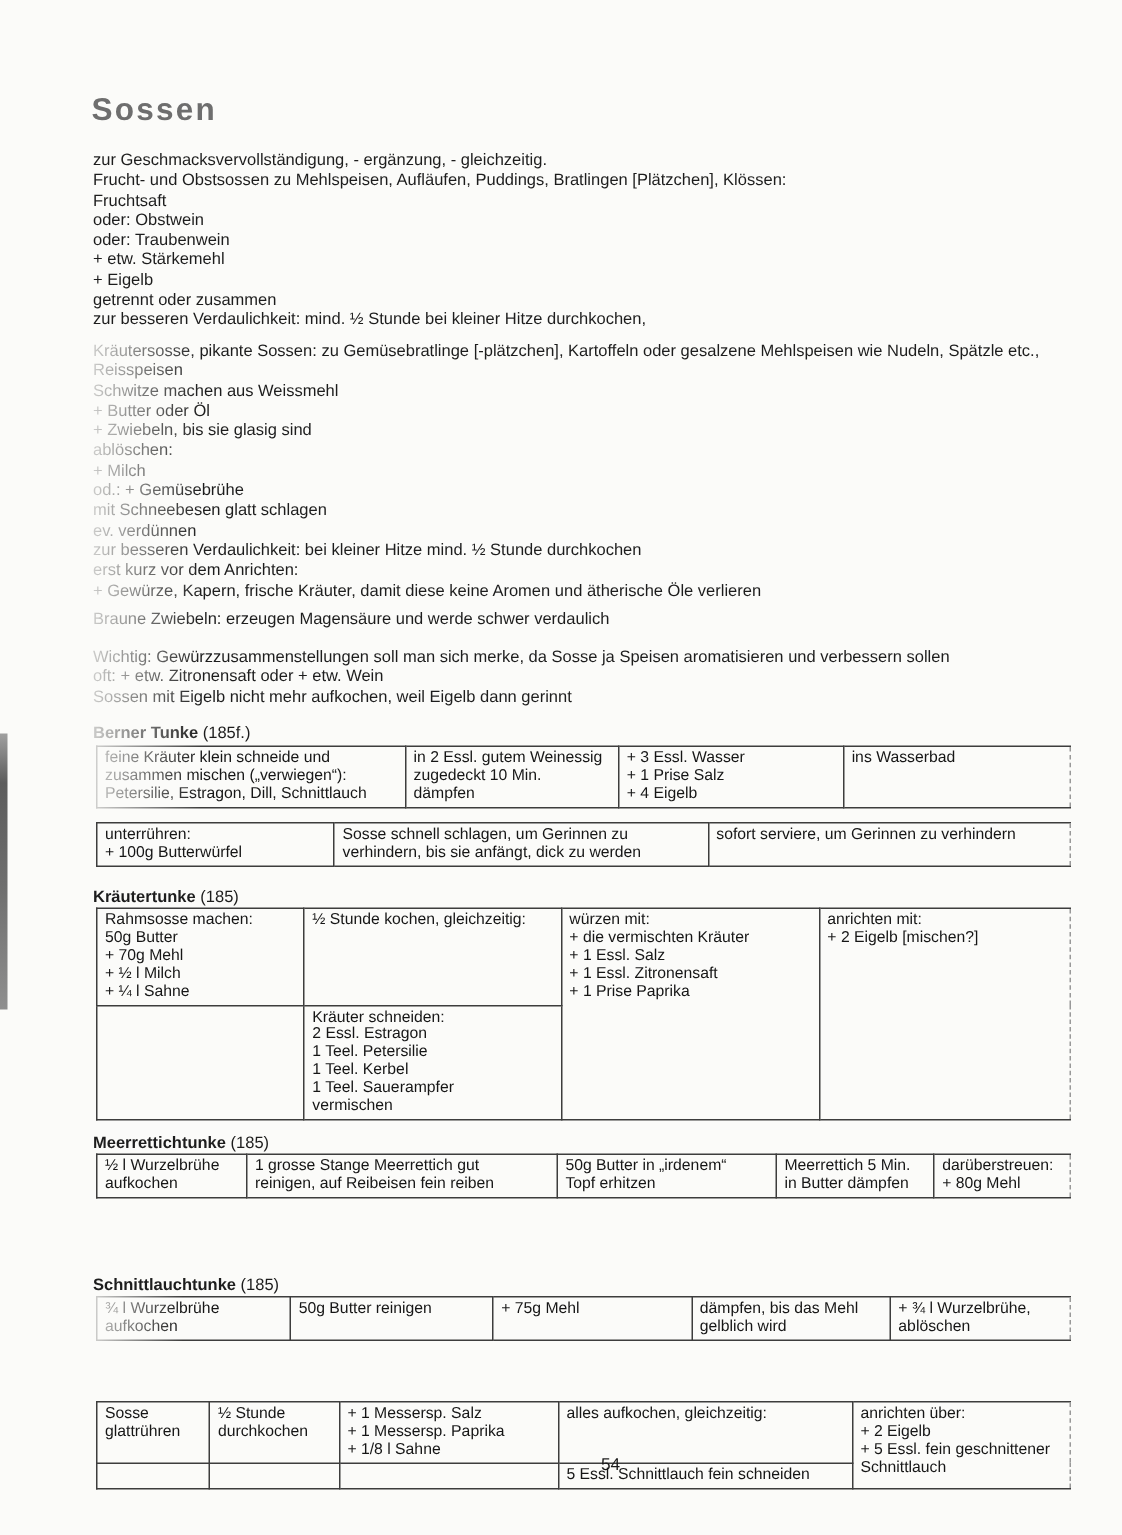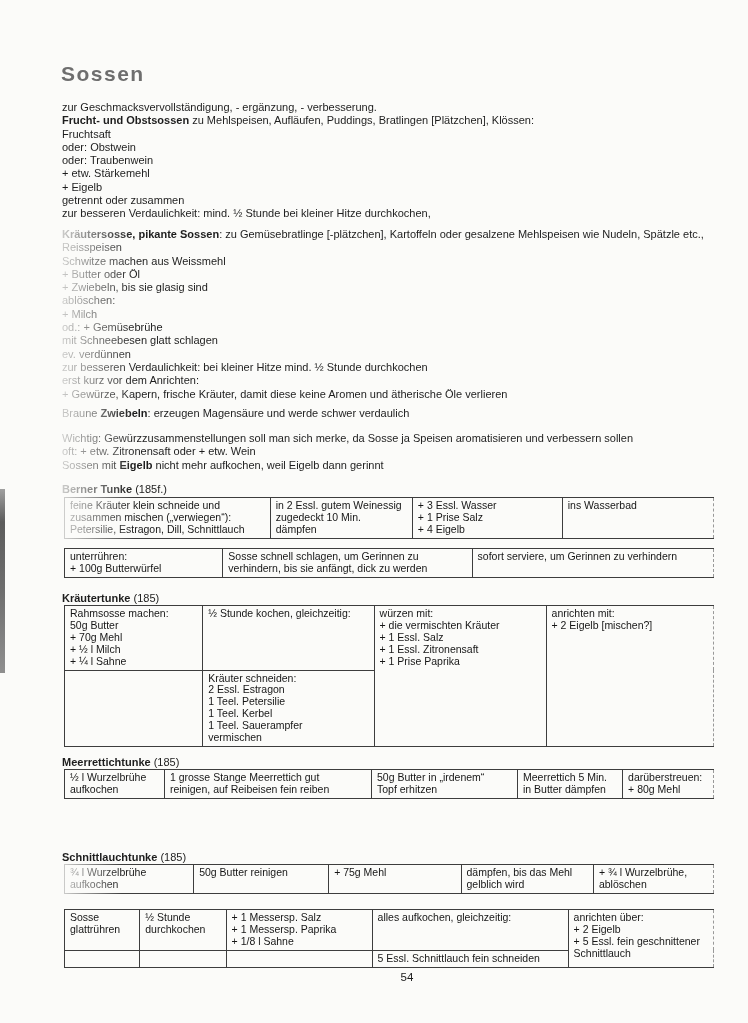--- a/index.html
+++ b/index.html
@@ -6,21 +6,21 @@
   .page {
     position:relative; width:748px; height:1023px; margin:0 auto;
     background:#fbfbf9; color:#1d1d1d;
     font-family:"Liberation Sans", sans-serif; overflow:hidden;
   }
   .title {
     position:absolute; left:61px; top:62px; margin:0;
     font-size:21px; font-weight:bold; color:#6e6e6e; letter-spacing:1.5px;text-align:right;
   }
   .para { position:absolute; left:62px; width:662px; font-size:11px; line-height:13.3px; }
-  .para b { font-weight:700; }
+  .para b { font-weight:400; }
   .tbl-heading { position:absolute; left:62px; font-size:11px; line-height:13px; }
   .tbl-heading b { font-weight:700; }
   table.tb {
     position:absolute; left:64px; width:650px;
     border-collapse:collapse; table-layout:fixed;
     font-size:10.5px; line-height:11.9px;
   }
   .tb td {
     border:1px solid #3d3d3d; vertical-align:top;
     padding:2px 5px; white-space:pre-line; color:#161616;
@@ -42,21 +42,21 @@
   }
 </style>
 </head>
 <body>
 
 <div class="page">
 
   <h1 class="title">Sossen</h1>
 
   <div class="para" style="top:101px">
-    <div>zur Geschmacksvervollständigung, - ergänzung, - verbesserung.</div>
+    <div>zur Geschmacksvervollständigung, - ergänzung, - gleichzeitig.</div>
     <div><b>Frucht- und Obstsossen</b><span> zu Mehlspeisen, Aufläufen, Puddings, Bratlingen [Plätzchen], Klössen:</span></div>
     <div>Fruchtsaft</div>
     <div>oder: Obstwein</div>
     <div>oder: Traubenwein</div>
     <div>+ etw. Stärkemehl</div>
     <div>+ Eigelb</div>
     <div>getrennt oder zusammen</div>
     <div>zur besseren Verdaulichkeit: mind. ½ Stunde bei kleiner Hitze durchkochen,</div>
   </div>
 
@@ -209,21 +209,21 @@
       <td>50g Butter reinigen</td>
       <td>+ 75g Mehl</td>
       <td>dämpfen, bis das Mehl
 gelblich wird</td>
       <td class="dash-r">+ ¾ l Wurzelbrühe,
 ablöschen</td>
     </tr>
   </tbody>
     </table>
 
-  <table class="tb" style="top:909px">
+  <table class="tb" style="top:934px">
     <colgroup>
         <col style="width:11.6%">
         <col style="width:13.3%">
         <col style="width:22.5%">
         <col style="width:30.2%">
         <col style="width:22.4%">
       </colgroup>
     <tbody>
         <tr>
       <td>Sosse

